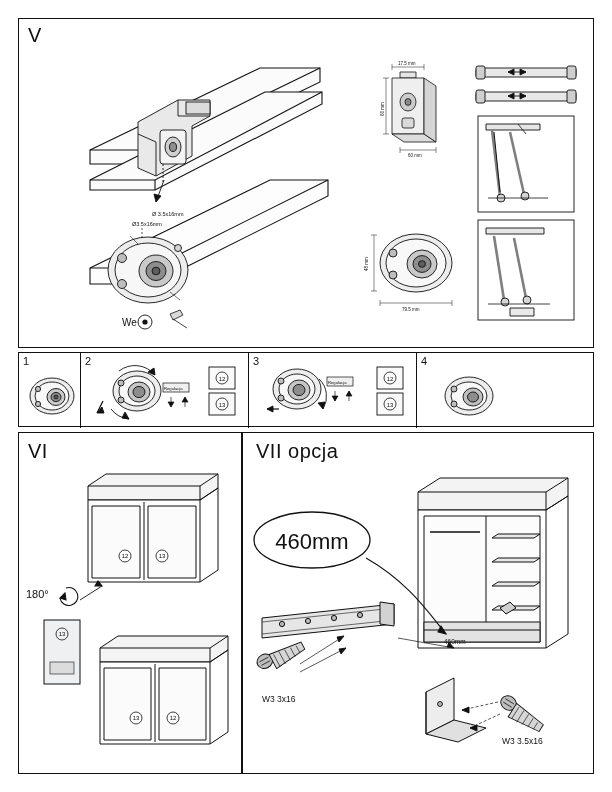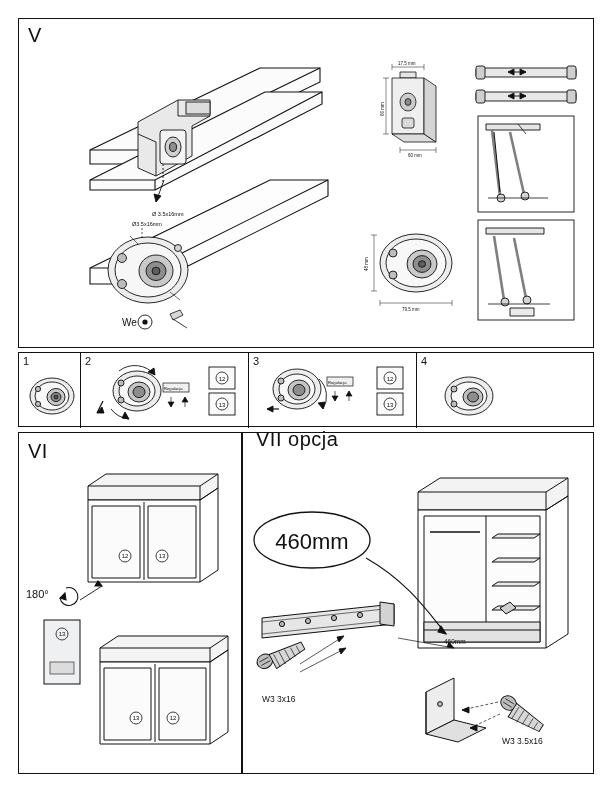--- a/index.html
+++ b/index.html
@@ -337,21 +337,21 @@
       <path d="M82 216 L129 216 L129 288 L82 288 Z" fill="#fbfbfb"></path>
       <path d="M137 216 L184 216 L184 288 L137 288 Z" fill="#fbfbfb"></path>
     </g>
     <circle cx="114" cy="266" r="6" fill="none" stroke="#111" stroke-width="0.8"></circle>
     <text x="114" y="268.4" font-size="6" text-anchor="middle" fill="#111" font-family="Liberation Sans, sans-serif">13</text>
     <circle cx="151" cy="266" r="6" fill="none" stroke="#111" stroke-width="0.8"></circle>
     <text x="151" y="268.4" font-size="6" text-anchor="middle" fill="#111" font-family="Liberation Sans, sans-serif">12</text>
   </svg>
 
   <div class="panel" style="left:242px;top:432px;width:352px;height:342px;"></div>
-  <div class="sec-label" style="left:256px;top:428px;">VII opcja</div>
+  <div class="sec-label" style="left:256px;top:440px;">VII opcja</div>
 
   <svg class="abs" style="left:248px;top:452px;" width="342" height="318" viewBox="0 0 342 318">
 
     <g stroke="#111" stroke-width="1" fill="none">
       <path d="M170 40 L192 26 L320 26 L320 44 L298 58 L170 58 Z" fill="#f3f3f3"></path>
       <path d="M170 40 L298 40 L320 26"></path>
       <path d="M298 40 L298 58"></path>
       <path d="M170 58 L170 196 L298 196 L298 58 Z" fill="#ffffff"></path>
       <path d="M298 58 L320 44 L320 182 L298 196"></path>
 

